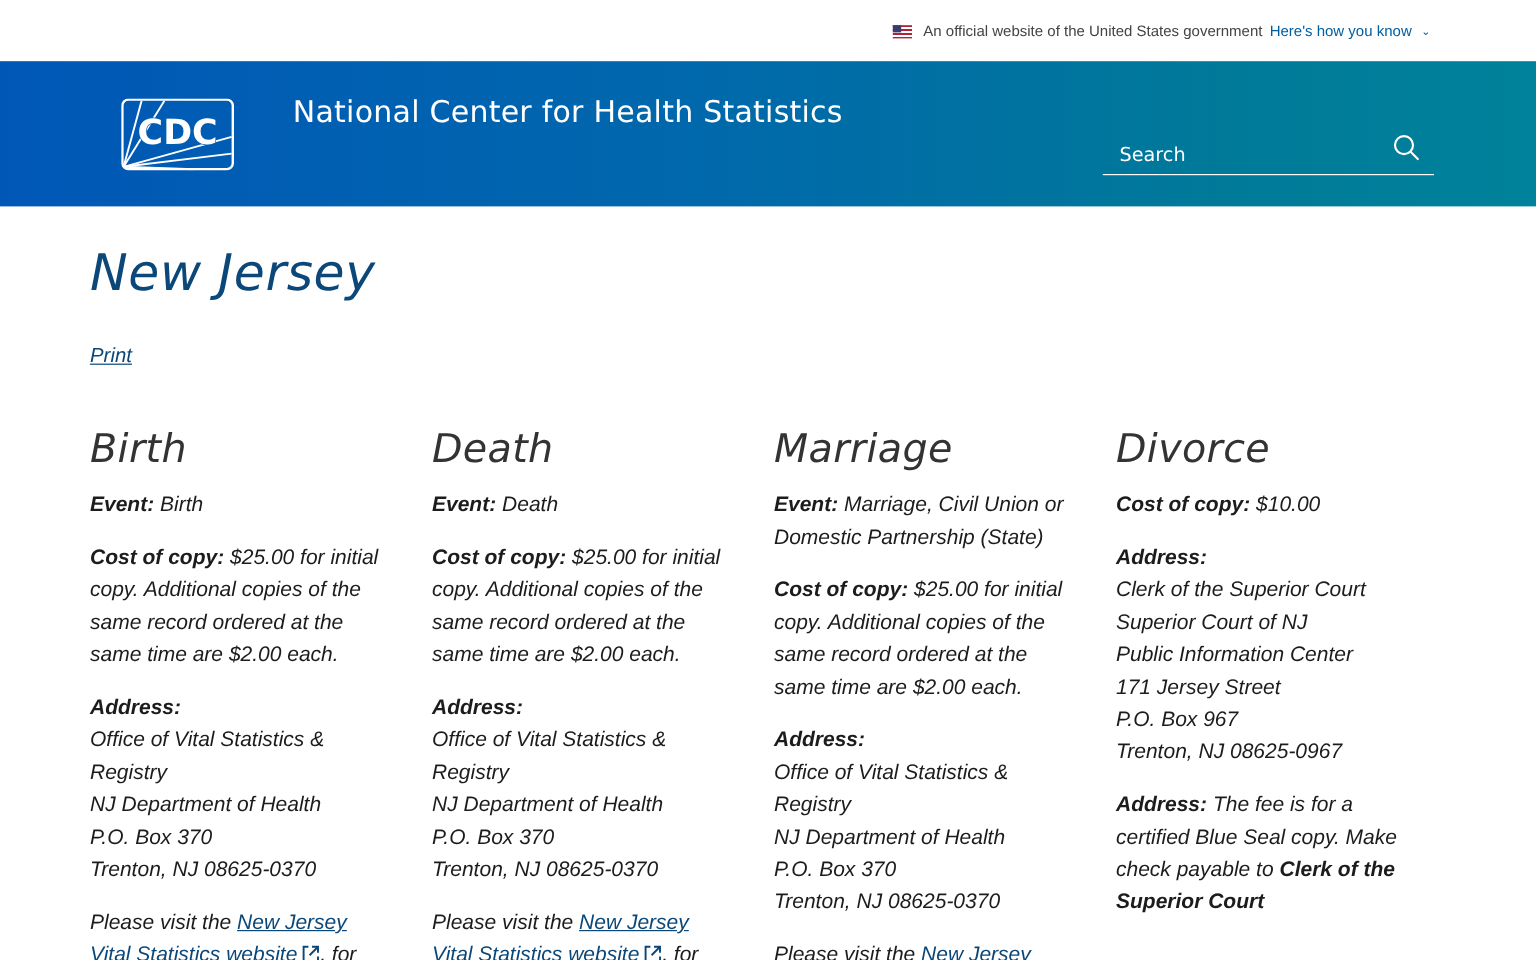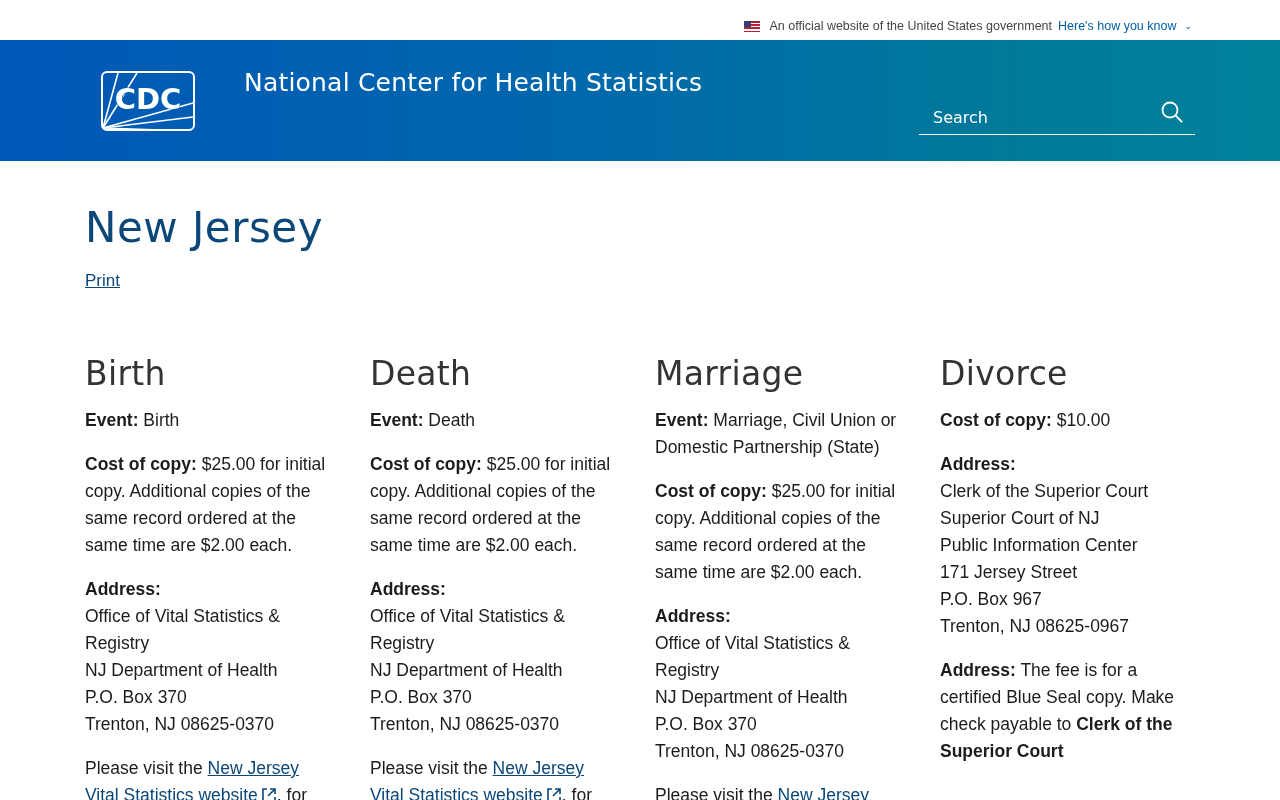--- a/index.html
+++ b/index.html
@@ -1,20 +1,20 @@
 <!DOCTYPE html>
 <html><head>
 <meta charset="utf-8">
 <style>
   * { box-sizing: border-box; margin: 0; padding: 0; }
   html, body { width: 1280px; height: 800px; overflow: hidden; background: #ffffff; }
   body { font-family: "DejaVu Sans", sans-serif; color: #1c1c1c; }
 
   .gov-banner {
-    height: 40px; background: #ffffff; position: relative;
+    height: 51px; background: #ffffff; position: relative;
     font-family: "Liberation Sans", sans-serif; font-size: 12.5px; color: #444;
   }
   .gov-banner .inner {
     position: absolute; right: 88px; top: 19px; display: flex; align-items: center; gap: 6px;
   }
   .flag { width: 16px; height: 11px; display: inline-block; position: relative;
     background: repeating-linear-gradient(to bottom, #b22234 0 1.6px, #fff 1.6px 3.2px); margin-right: 3px; }
   .flag::before { content: ""; position: absolute; left: 0; top: 0; width: 7px; height: 6px; background: #3c3b6e; }
   .gov-banner .how { color: #005ea2; }
   .gov-banner .chev { color: #005ea2; font-size: 9px; margin-left: 2px; }
@@ -35,27 +35,27 @@
     border-bottom: 1.5px solid #ffffff;
   }
   .search-input {
     position: absolute; left: 0; top: 0; width: 230px; height: 38px;
     background: transparent; border: none; outline: none; color: #fff;
     font-family: "DejaVu Sans", sans-serif; font-size: 16px; padding-left: 14px; padding-top: 6px;
   }
   .search-input::placeholder { color: #ffffff; opacity: 1; }
   .search-btn { position: absolute; left: 240px; top: 5px; width: 26px; height: 26px; background: transparent; border: none; cursor: pointer; }
 
-  .content { position: absolute; left: 85px; top: 167px; width: 1110px; }
+  .content { position: absolute; left: 75px; top: 167px; width: 1110px; font-style: italic; }
   .page-title {
     font-family: "DejaVu Sans", sans-serif; font-size: 42px; font-weight: normal;
     color: #0b4778; margin-top: 38px; line-height: 46px; letter-spacing: 0.5px;
   }
   .print-link {
-    display: inline-block; margin-top: 20px; font-size: 17px; color: #0b4778;
+    display: inline-block; margin-top: 36px; font-size: 17px; color: #0b4778;
     text-decoration: underline; font-family: "Liberation Sans", sans-serif;
   }
 
   .columns { position: absolute; top: 186px; left: 0; display: flex; }
   .col { width: 285px; padding-right: 35px; }
   .col h2 {
     font-family: "DejaVu Sans", sans-serif; font-weight: normal; font-size: 33px;
     color: #333; line-height: 42px; margin-bottom: 12px; letter-spacing: 0.3px;
   }
   .col p {

